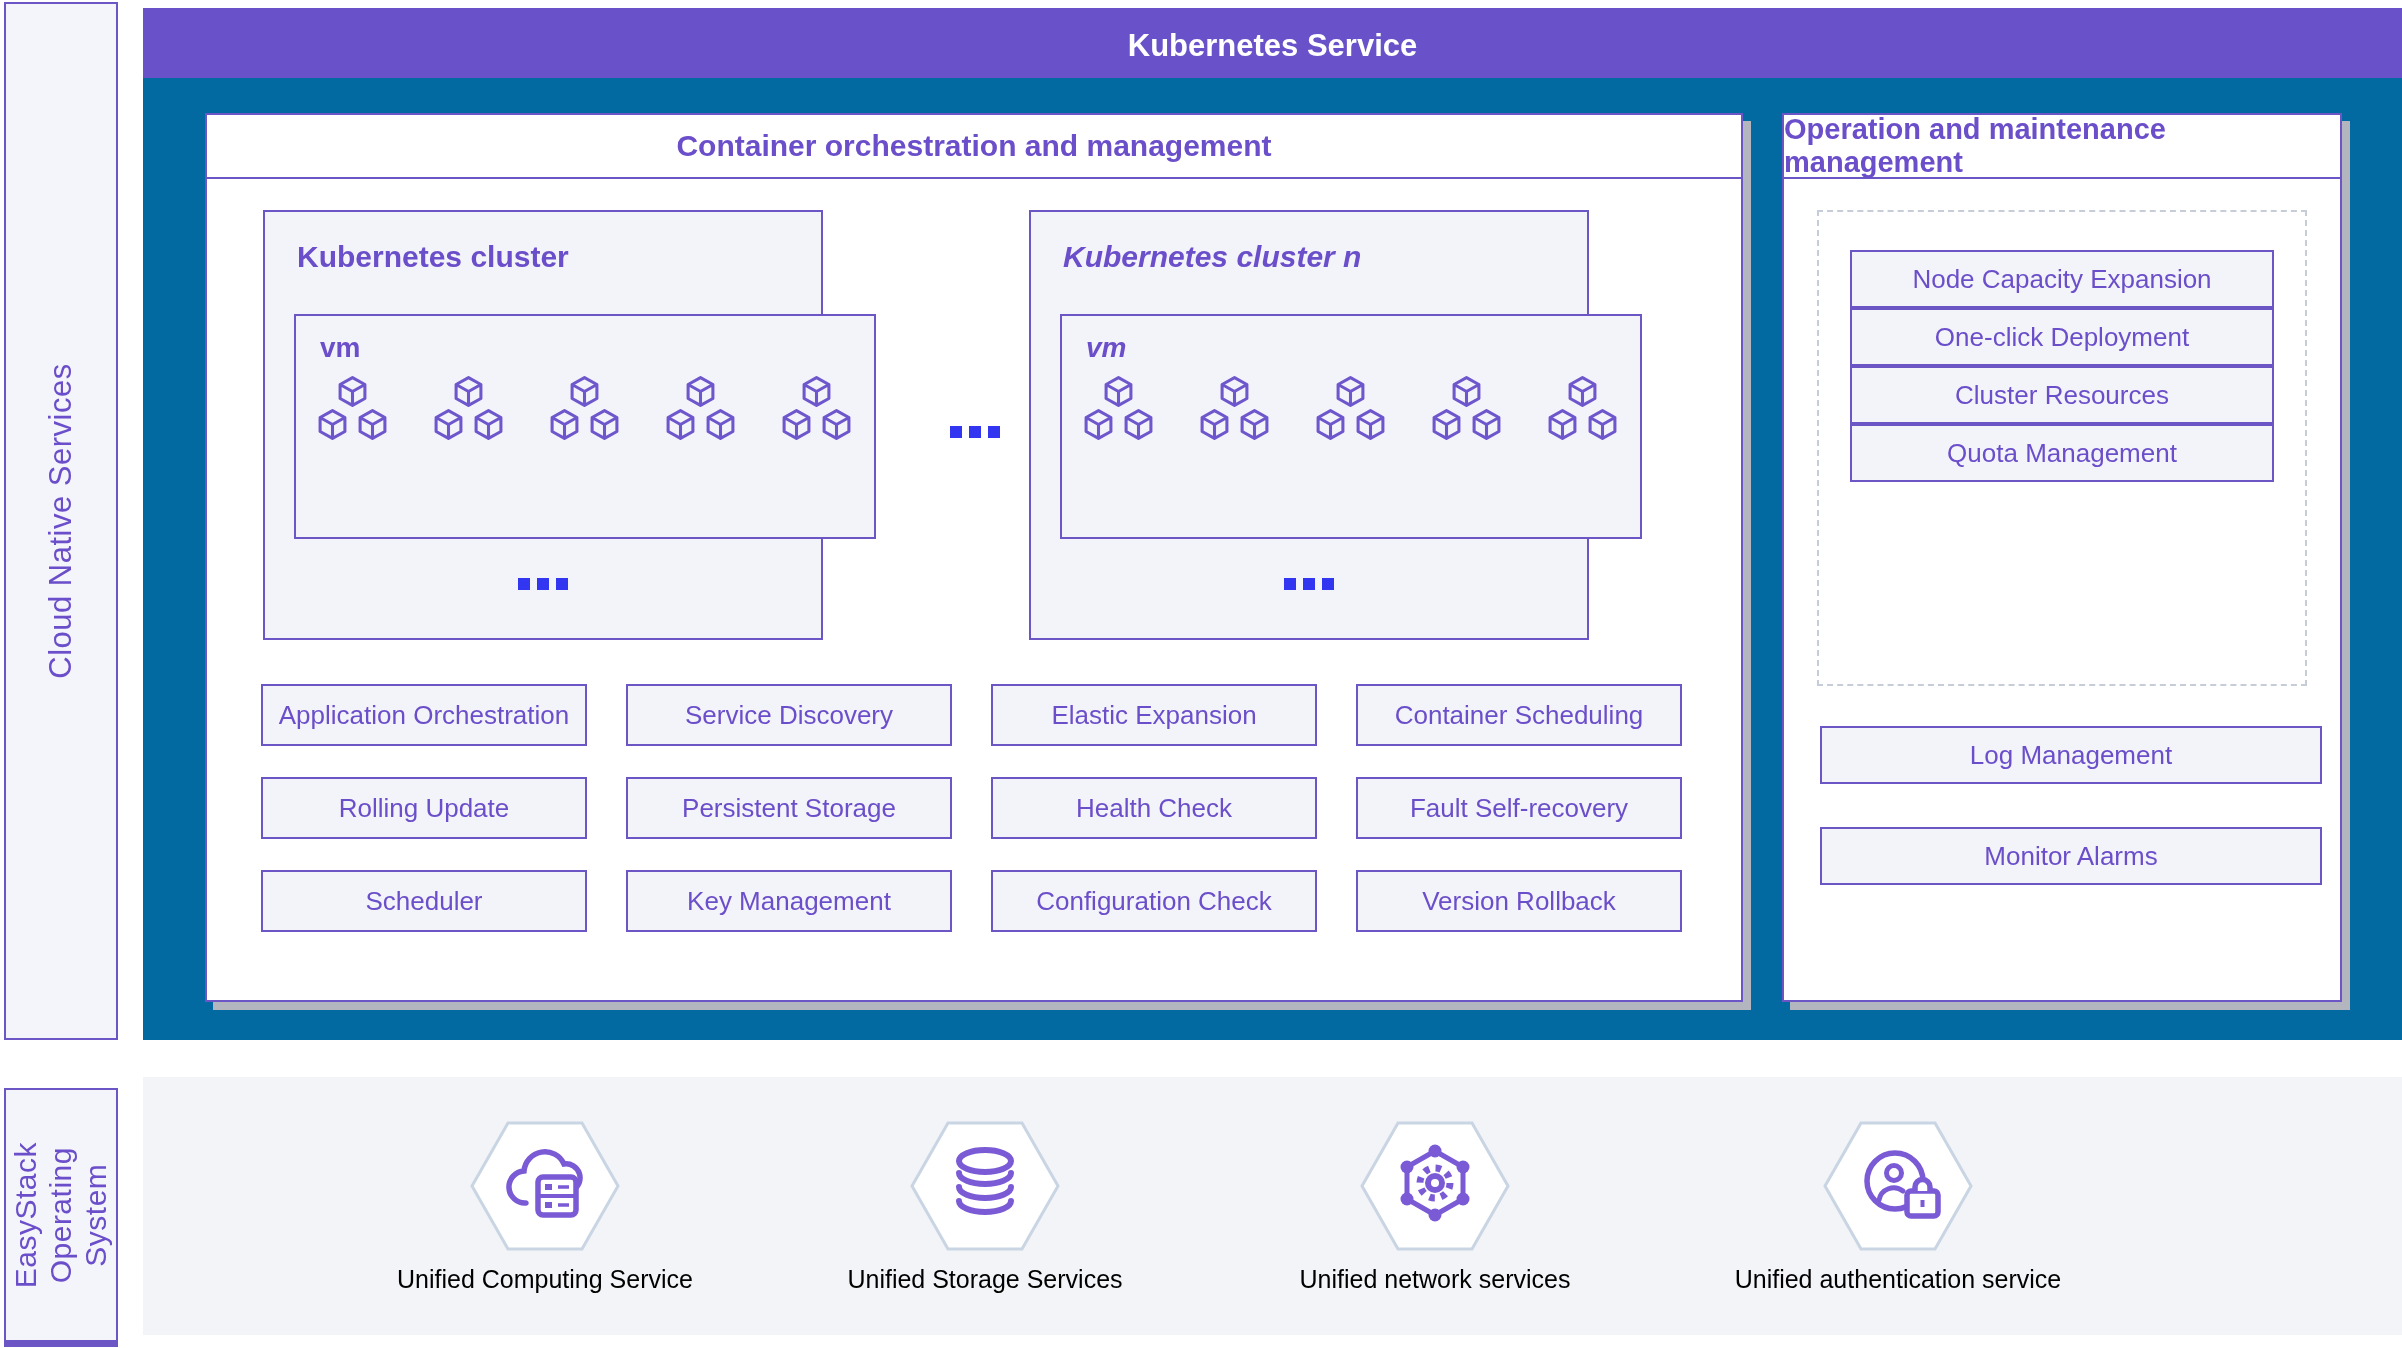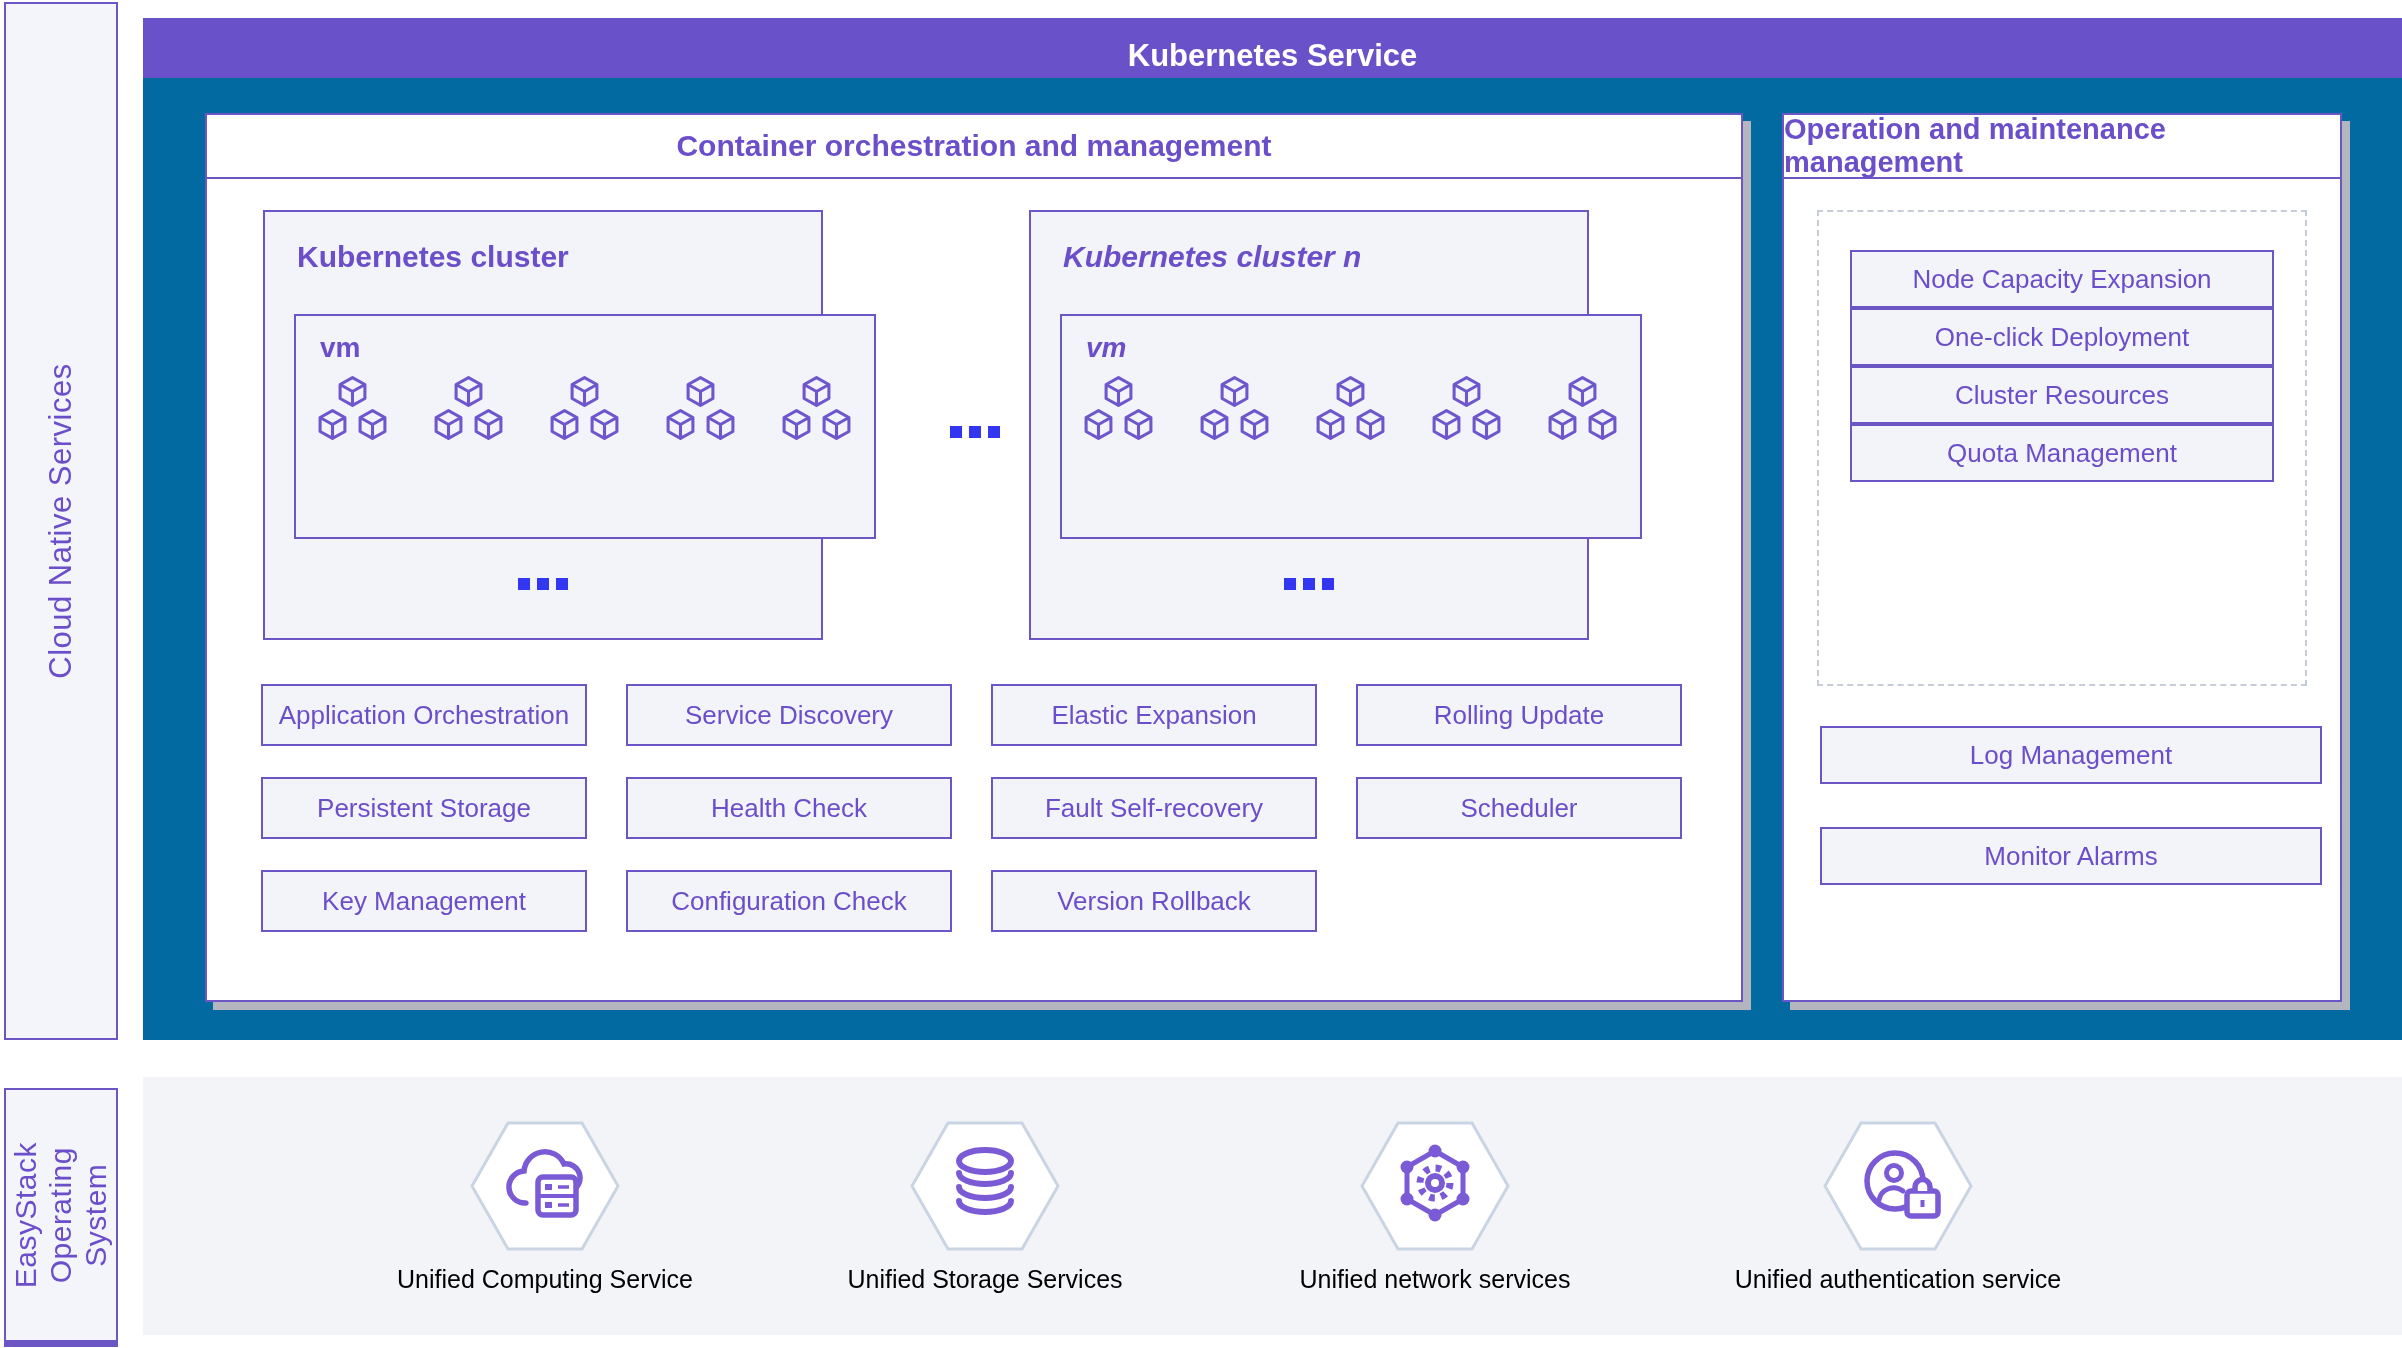--- a/index.html
+++ b/index.html
@@ -9,21 +9,21 @@
   
   .rail{position:absolute;box-sizing:border-box;background:#f4f4fb;
         border:2px solid #6c55c4;display:flex;align-items:center;justify-content:center;}
   .rail-top{left:4px;top:2px;width:114px;height:1038px;}
   .rail-bottom{left:4px;top:1088px;width:114px;height:259px;border-bottom-width:7px;}
   .rail-text{transform:rotate(-90deg);white-space:nowrap;color:#6b4ec9;
              font-size:31px;font-weight:500;letter-spacing:.5px;}
   .rail-text.multi{white-space:pre-line;text-align:center;line-height:1.16;font-size:30px;}
 
   
-  .banner{position:absolute;left:143px;top:18px;width:2259px;height:75px;background:#6952c9;
+  .banner{position:absolute;left:143px;top:8px;width:2259px;height:75px;background:#6952c9;
           display:flex;align-items:center;justify-content:center;color:#ffffff;
           font-size:31px;font-weight:bold;}
 
   
   .main-bg{position:absolute;left:143px;top:78px;width:2259px;height:962px;background:#0369a1;}
   .foundation{position:absolute;left:143px;top:1077px;width:2259px;height:258px;background:#f3f4f8;}
 
   
   .panel{position:absolute;box-sizing:border-box;background:#ffffff;border:2px solid #6c55c4;
          box-shadow:8px 8px 0 0 #b3b5bf;}
@@ -239,20 +239,21 @@
               <span></span>
               <span></span>
               <span></span>
             </div>
         </div>
 
         <div class="features">
           <div class="feat-btn">Application Orchestration</div>
           <div class="feat-btn">Service Discovery</div>
           <div class="feat-btn">Elastic Expansion</div>
+          <div class="feat-btn">Container Scheduling</div>
           <div class="feat-btn">Rolling Update</div>
           <div class="feat-btn">Persistent Storage</div>
           <div class="feat-btn">Health Check</div>
           <div class="feat-btn">Fault Self-recovery</div>
           <div class="feat-btn">Scheduler</div>
           <div class="feat-btn">Key Management</div>
           <div class="feat-btn">Configuration Check</div>
           <div class="feat-btn">Version Rollback</div>
         </div>
       </div>

